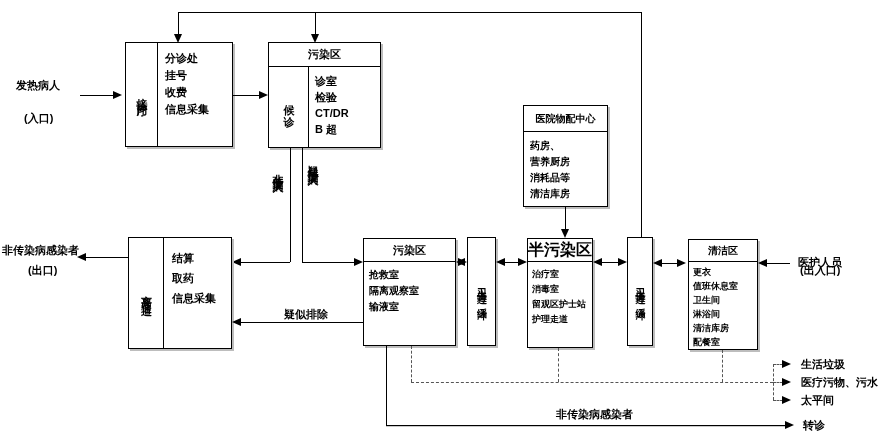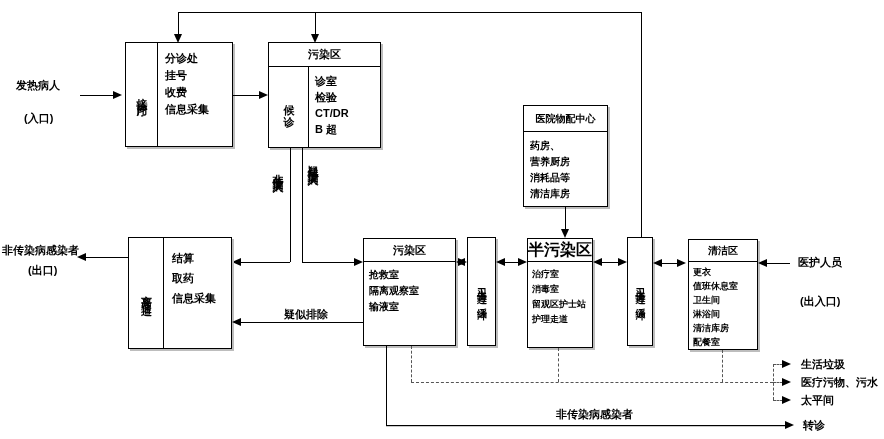--- a/index.html
+++ b/index.html
@@ -169,21 +169,21 @@
       <div>卫生间</div>
       <div>淋浴间</div>
       <div>清洁库房</div>
       <div>配餐室</div>
     </div>
   </div>
 
   <div class="hline" style="left:767px;top:263px;width:23px;"></div>
   <div class="ah ah-l" style="left:758px;top:259px;"></div>
   <div class="lbl" style="left:798px;top:255px;">医护人员</div>
-  <div class="lbl" style="left:800px;top:294px;">(出入口)</div>
+  <div class="lbl" style="left:800px;top:263px;">(出入口)</div>
 
   <div class="vline" style="left:386px;top:346px;height:79px;"></div>
   <div class="hline" style="left:386px;top:425px;width:401px;box-shadow:0 1px 0 #c9c9c9;"></div>
   <div class="ah ah-r" style="left:785px;top:421px;"></div>
   <div class="lbl" style="left:556px;top:407px;">非传染病感染者</div>
   <div class="lbl" style="left:803px;top:418px;">转诊</div>
 
   <div class="vdash" style="left:411px;top:346px;height:36px;"></div>
   <div class="vdash" style="left:558px;top:348px;height:34px;"></div>
   <div class="vdash" style="left:722px;top:350px;height:32px;"></div>

